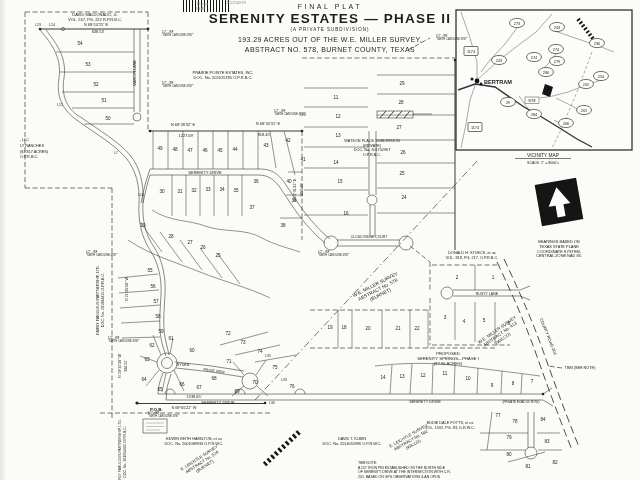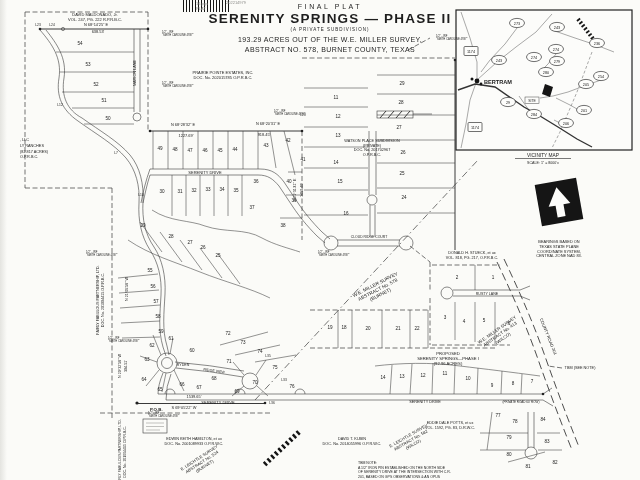--- a/index.html
+++ b/index.html
@@ -24,21 +24,21 @@
 
 <div class="screen">
 
   <div class="barcode"></div>
   <div class="stamp" style="left:196px;top:2px;">16 pgs</div>
   <div class="stamp" style="left:196px;top:7px;">PLAT</div>
   <div class="stamp" style="left:226px;top:1px;">202214979</div>
 
   <div class="title">
     <div class="t-kicker">FINAL PLAT</div>
-    <div class="t-main">SERENITY SPRINGS — PHASE II</div>
+    <div class="t-main">SERENITY ESTATES — PHASE II</div>
     <div class="t-sub">(A PRIVATE SUBDIVISION)</div>
     <div class="t-desc first">193.29 ACRES OUT OF THE W.E. MILLER SURVEY,</div>
     <div class="t-desc">ABSTRACT NO. 578, BURNET COUNTY, TEXAS</div>
   </div>
 
   <svg width="640" height="480" viewBox="0 0 640 480">
 
     <g stroke="#3a3a3a" fill="none" stroke-width="0.6">
 
       <g stroke-dasharray="5 2.5" stroke-width="0.7">

